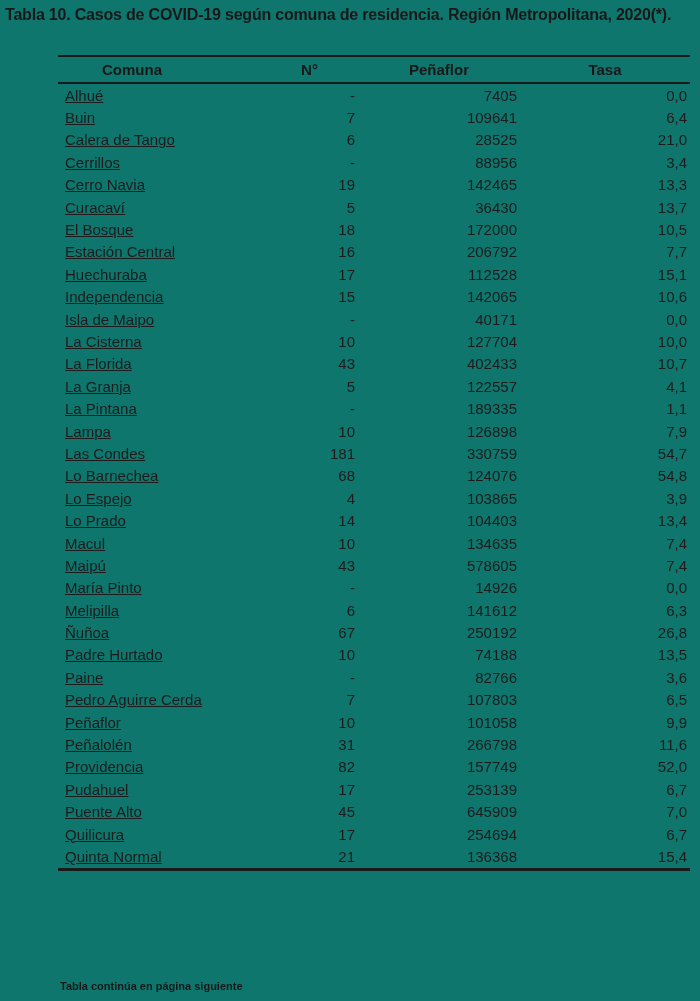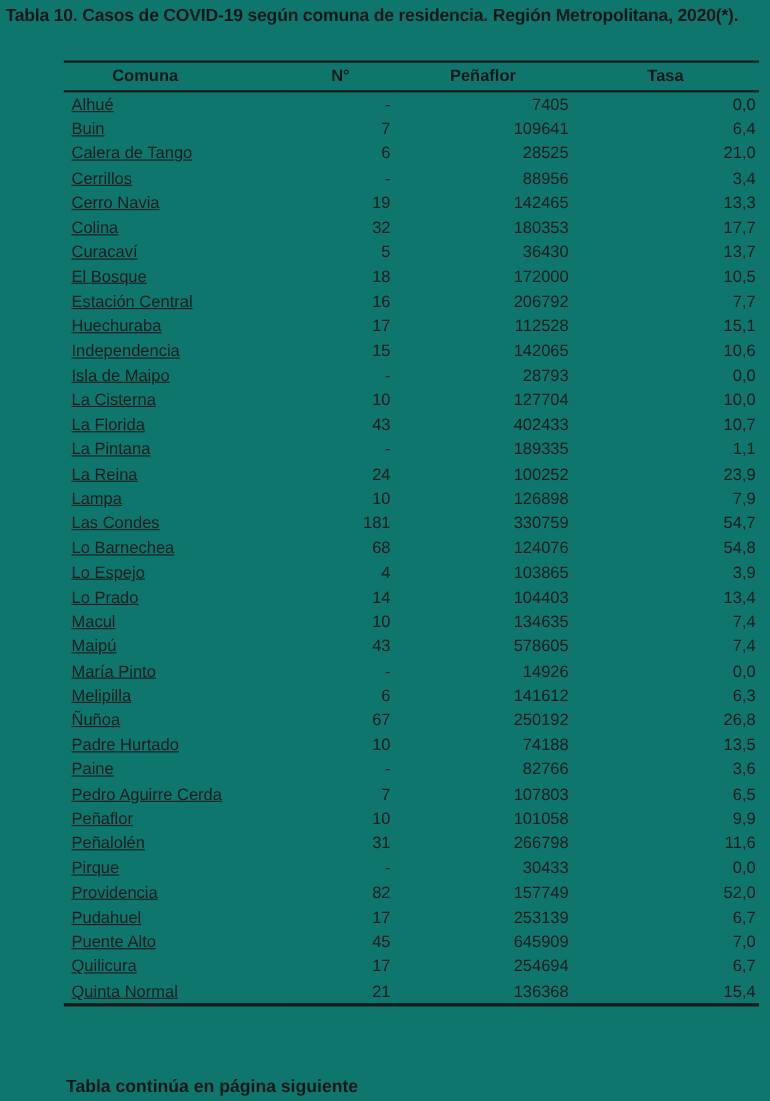--- a/index.html
+++ b/index.html
@@ -69,21 +69,21 @@
     text-decoration: underline;
   }
   td.c-num {
     text-align: right;
     padding-right: 3px;
   }
   .footer-note {
     position: absolute;
     left: 60px;
     top: 980px;
-    font-size: 16px;
+    font-size: 11px;
     font-weight: bold;
     color: #181818;
     white-space: nowrap;
   }
 </style>
 </head>
 <body>
 
 <div id="page">
 
@@ -129,26 +129,20 @@
     <td class="c-num">88956</td>
     <td class="c-num">3,4</td>
   </tr>
         <tr>
     <td class="c-comuna">Cerro Navia</td>
     <td class="c-num">19</td>
     <td class="c-num">142465</td>
     <td class="c-num">13,3</td>
   </tr>
         <tr>
-    <td class="c-comuna">Colina</td>
-    <td class="c-num">32</td>
-    <td class="c-num">180353</td>
-    <td class="c-num">17,7</td>
-  </tr>
-        <tr>
     <td class="c-comuna">Curacaví</td>
     <td class="c-num">5</td>
     <td class="c-num">36430</td>
     <td class="c-num">13,7</td>
   </tr>
         <tr>
     <td class="c-comuna">El Bosque</td>
     <td class="c-num">18</td>
     <td class="c-num">172000</td>
     <td class="c-num">10,5</td>
@@ -167,46 +161,46 @@
   </tr>
         <tr>
     <td class="c-comuna">Independencia</td>
     <td class="c-num">15</td>
     <td class="c-num">142065</td>
     <td class="c-num">10,6</td>
   </tr>
         <tr>
     <td class="c-comuna">Isla de Maipo</td>
     <td class="c-num">-</td>
-    <td class="c-num">28793</td>
+    <td class="c-num">40171</td>
     <td class="c-num">0,0</td>
   </tr>
         <tr>
     <td class="c-comuna">La Cisterna</td>
     <td class="c-num">10</td>
     <td class="c-num">127704</td>
     <td class="c-num">10,0</td>
   </tr>
         <tr>
     <td class="c-comuna">La Florida</td>
     <td class="c-num">43</td>
     <td class="c-num">402433</td>
     <td class="c-num">10,7</td>
   </tr>
         <tr>
+    <td class="c-comuna">La Granja</td>
+    <td class="c-num">5</td>
+    <td class="c-num">122557</td>
+    <td class="c-num">4,1</td>
+  </tr>
+        <tr>
     <td class="c-comuna">La Pintana</td>
     <td class="c-num">-</td>
     <td class="c-num">189335</td>
     <td class="c-num">1,1</td>
-  </tr>
-        <tr>
-    <td class="c-comuna">La Reina</td>
-    <td class="c-num">24</td>
-    <td class="c-num">100252</td>
-    <td class="c-num">23,9</td>
   </tr>
         <tr>
     <td class="c-comuna">Lampa</td>
     <td class="c-num">10</td>
     <td class="c-num">126898</td>
     <td class="c-num">7,9</td>
   </tr>
         <tr>
     <td class="c-comuna">Las Condes</td>
     <td class="c-num">181</td>
@@ -285,26 +279,20 @@
     <td class="c-num">101058</td>
     <td class="c-num">9,9</td>
   </tr>
         <tr>
     <td class="c-comuna">Peñalolén</td>
     <td class="c-num">31</td>
     <td class="c-num">266798</td>
     <td class="c-num">11,6</td>
   </tr>
         <tr>
-    <td class="c-comuna">Pirque</td>
-    <td class="c-num">-</td>
-    <td class="c-num">30433</td>
-    <td class="c-num">0,0</td>
-  </tr>
-        <tr>
     <td class="c-comuna">Providencia</td>
     <td class="c-num">82</td>
     <td class="c-num">157749</td>
     <td class="c-num">52,0</td>
   </tr>
         <tr>
     <td class="c-comuna">Pudahuel</td>
     <td class="c-num">17</td>
     <td class="c-num">253139</td>
     <td class="c-num">6,7</td>

